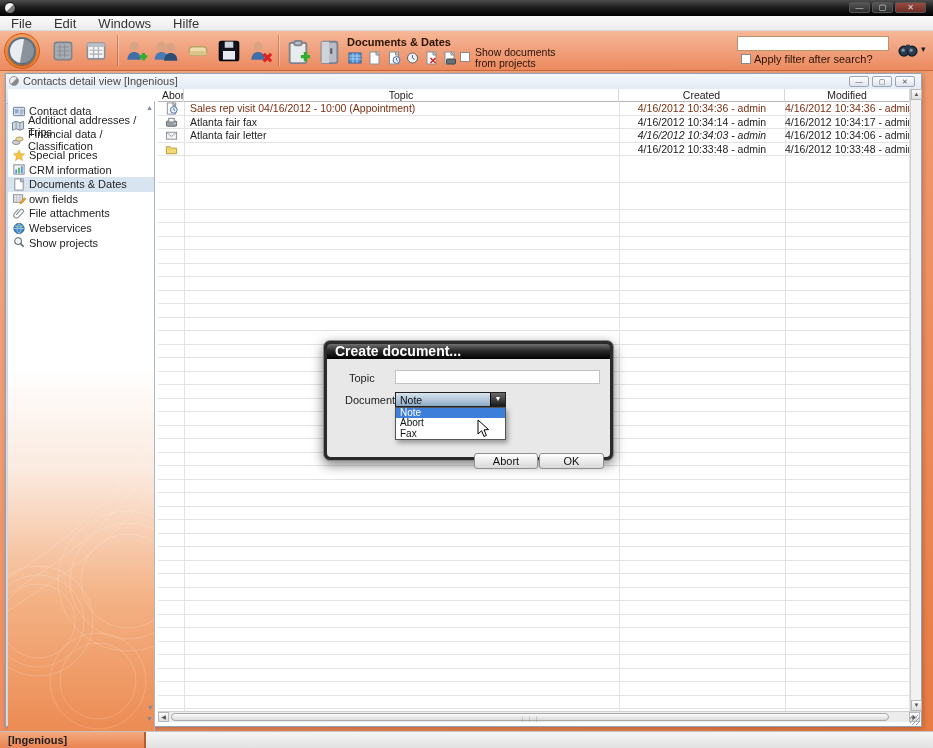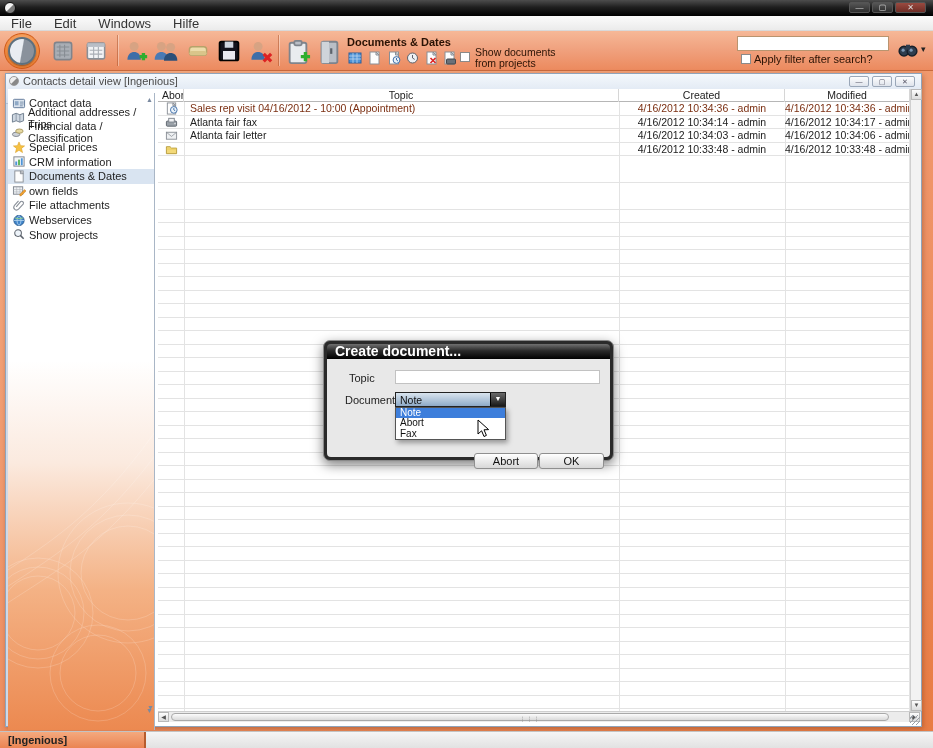--- a/index.html
+++ b/index.html
@@ -49,21 +49,21 @@
     background:linear-gradient(#f4f8fc,#d4dfee); border-bottom:1px solid #b3c1d4; }
   .child-icon { position:absolute; left:3px; top:2px; width:10px; height:10px; border-radius:50%;
     background:linear-gradient(135deg,#eee 48%,#888 52%); border:1px solid #999; }
   .child-title { position:absolute; left:17px; top:1px; font-size:11px; color:#4a4a4a; }
   .cbtn { position:absolute; top:2px; width:20px; height:11px; border:1px solid #9aa7b8; border-radius:2px;
     background:linear-gradient(#fdfdfd,#dfe4ec); color:#556; font-size:7px; line-height:9px; text-align:center; }
   .cbtn.min{ right:52px; } .cbtn.max{ right:29px; } .cbtn.close{ right:6px; }
   .child-content { position:absolute; left:2px; top:15px; width:913px; height:637px; background:#fff; }
 
   
-  .sidebar { position:absolute; left:0; top:4px; width:147px; height:637px; border-right:1px solid #a9b6c6;
+  .sidebar { position:absolute; left:0; top:12px; width:147px; height:637px; border-right:1px solid #a9b6c6;
     background:linear-gradient(#ffffff 0%,#ffffff 42%,#fbeadf 58%,#f4b285 78%,#ec8950 100%); overflow:hidden; }
   .swirl { position:absolute; left:-30px; top:330px; opacity:.5; }
   .sb-item { position:relative; display:flex; align-items:center; height:14.6px; padding-left:3px; font-size:11px; color:#1d1d1d; }
   .sb-item.sel { background:#d9e4f1; }
   .sb-item .ic { width:15px; height:13px; margin-right:3px; display:inline-flex; align-items:center; justify-content:center; }
   .sb-scroll { position:absolute; right:1px; font-size:7px; color:#7a8aa0; }
 
   
   .table-header { position:absolute; left:150px; top:0; width:752px; height:13px; background:#fff;
     border-bottom:1px solid #b6b6b6; font-size:10.5px; color:#222; }
@@ -435,21 +435,21 @@
               <div class="tcell" style="left: 627px; width: 124px; text-align: center;">4/16/2012  10:34:17 - admin</div>
             </div>
             <div class="trow" style="top: 27px;">
               <span class="type-ic icon-wrap">
                 <svg width="15" height="13" viewBox="0 0 14 14">
                   <rect x="1.5" y="3.5" width="11" height="7.5" fill="#eef0f2" stroke="#8a8f96"></rect>
                   <path d="M1.5 3.5 L7 8 l5.5-4.5" fill="none" stroke="#8a8f96" stroke-width=".8"></path>
                 </svg>
               </span>
               <div class="tcell" style="left: 32px; width: 427px; text-align: left;">Atlanta fair letter</div>
-              <div class="tcell" style="left: 461px; width: 166px; text-align: center;">4/16/2012  10:34:03 - admin</div>
+              <div class="tcell" style="left: 461px; width: 166px; text-align: center; font-style: italic;">4/16/2012  10:34:03 - admin</div>
               <div class="tcell" style="left: 627px; width: 124px; text-align: center;">4/16/2012  10:34:06 - admin</div>
             </div>
             <div class="trow" style="top: 40.5px;">
               <span class="type-ic icon-wrap">
                 <svg width="15" height="13" viewBox="0 0 14 14">
                   <path d="M1.5 4 h4 l1.5 1.5 h5.5 v6 h-11 z" fill="#f3d978" stroke="#b59a3a"></path>
                   <path d="M1.5 6.5h11" stroke="#e4c558" stroke-width=".8"></path>
                 </svg>
               </span>
               <div class="tcell" style="left: 461px; width: 166px; text-align: center;">4/16/2012  10:33:48 - admin</div>

